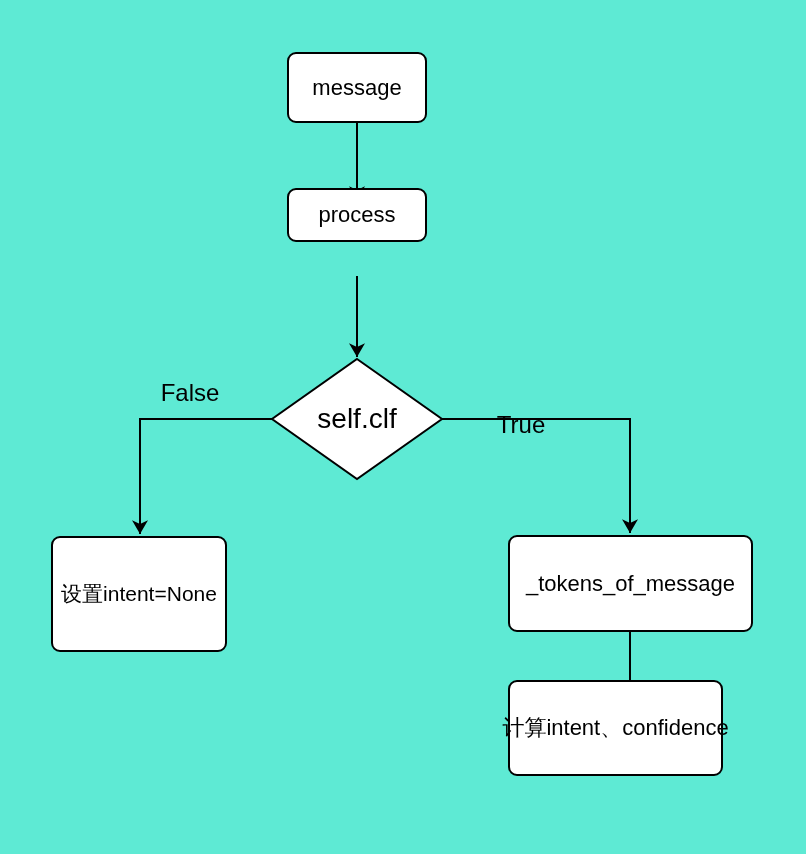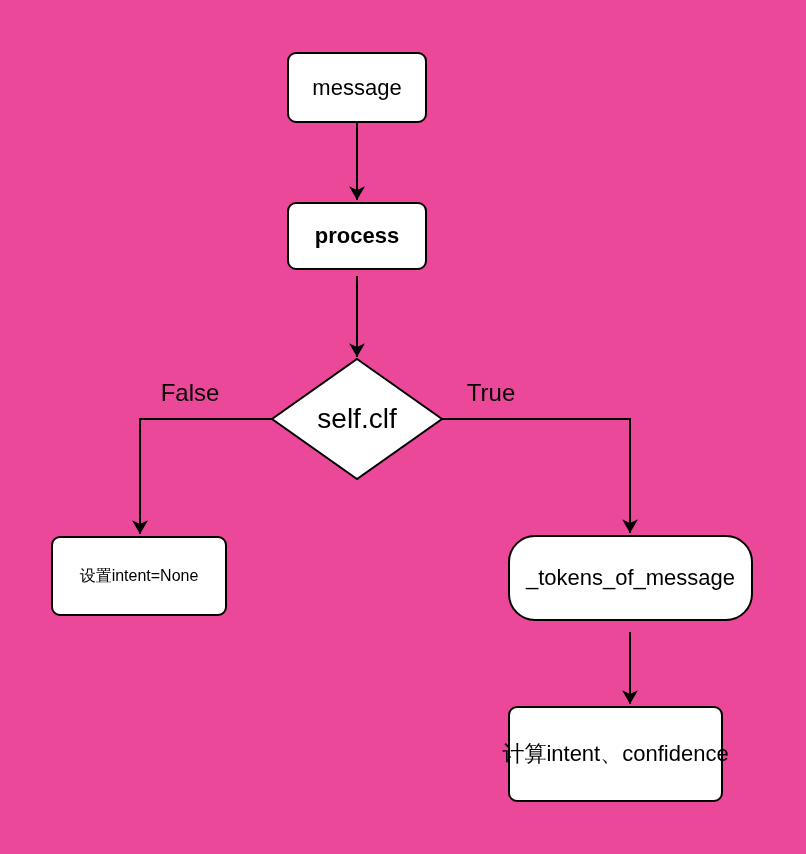--- a/index.html
+++ b/index.html
@@ -5,21 +5,21 @@
   * { margin: 0; padding: 0; box-sizing: border-box; }
   html, body { background: #ffffff; }
   body {
     font-family: "Liberation Sans", "DejaVu Sans", sans-serif;
     color: #000000;
   }
   .canvas {
     position: relative;
     width: 806px;
     height: 854px;
-    background: #ec4899;
+    background: #5eead4;
     overflow: hidden;
   }
   svg.edge-layer {
     position: absolute;
     left: 0; top: 0;
     width: 806px; height: 854px;
   }
   .edge {
     fill: none;
     stroke: #000000;
@@ -39,40 +39,40 @@
     flex-direction: column;
     align-items: center;
     justify-content: center;
     text-align: center;
     font-size: 22px;
     line-height: 1.25;
     white-space: nowrap;
     overflow: visible;
   }
   .node-message  { left: 287px; top: 52px;  width: 140px; height: 71px; }
-  .node-process  { left: 287px; top: 202px; width: 140px; height: 68px; font-weight: bold; }
-  .node-set-intent { left: 51px;  top: 536px; width: 176px; height: 80px; font-size: 16px; }
-  .node-tokens   { left: 508px; top: 535px; width: 245px; height: 86px; border-radius: 27px; }
-  .node-compute  { left: 508px; top: 706px; width: 215px; height: 96px; }
+  .node-process  { left: 287px; top: 188px; width: 140px; height: 54px; }
+  .node-set-intent { left: 51px;  top: 536px; width: 176px; height: 116px; font-size: 21px; }
+  .node-tokens   { left: 508px; top: 535px; width: 245px; height: 97px; }
+  .node-compute  { left: 508px; top: 680px; width: 215px; height: 96px; }
   .diamond-label {
     position: absolute;
     left: 357px; top: 419px;
     transform: translate(-50%, -50%);
     font-size: 28px;
     white-space: nowrap;
   }
   .edge-label {
     position: absolute;
     top: 379px;
     transform: translateX(-50%);
     font-size: 24px;
     white-space: nowrap;
   }
   .edge-label-false { left: 190px; }
-  .edge-label-true  { left: 491px; }
+  .edge-label-true  { left: 521px; margin-top: 32px; }
 </style>
 </head>
 <body>
 
 <div class="canvas">
 
   <svg class="edge-layer" viewBox="0 0 806 854" xmlns="http://www.w3.org/2000/svg">
     <defs>
       <marker id="arrowhead" markerUnits="userSpaceOnUse" markerWidth="14" markerHeight="16" viewBox="0 0 12 14" refX="12" refY="7" orient="auto">
         <path d="M0,0 L12,7 L0,14 L3.2,7 Z" fill="#000000"></path>

